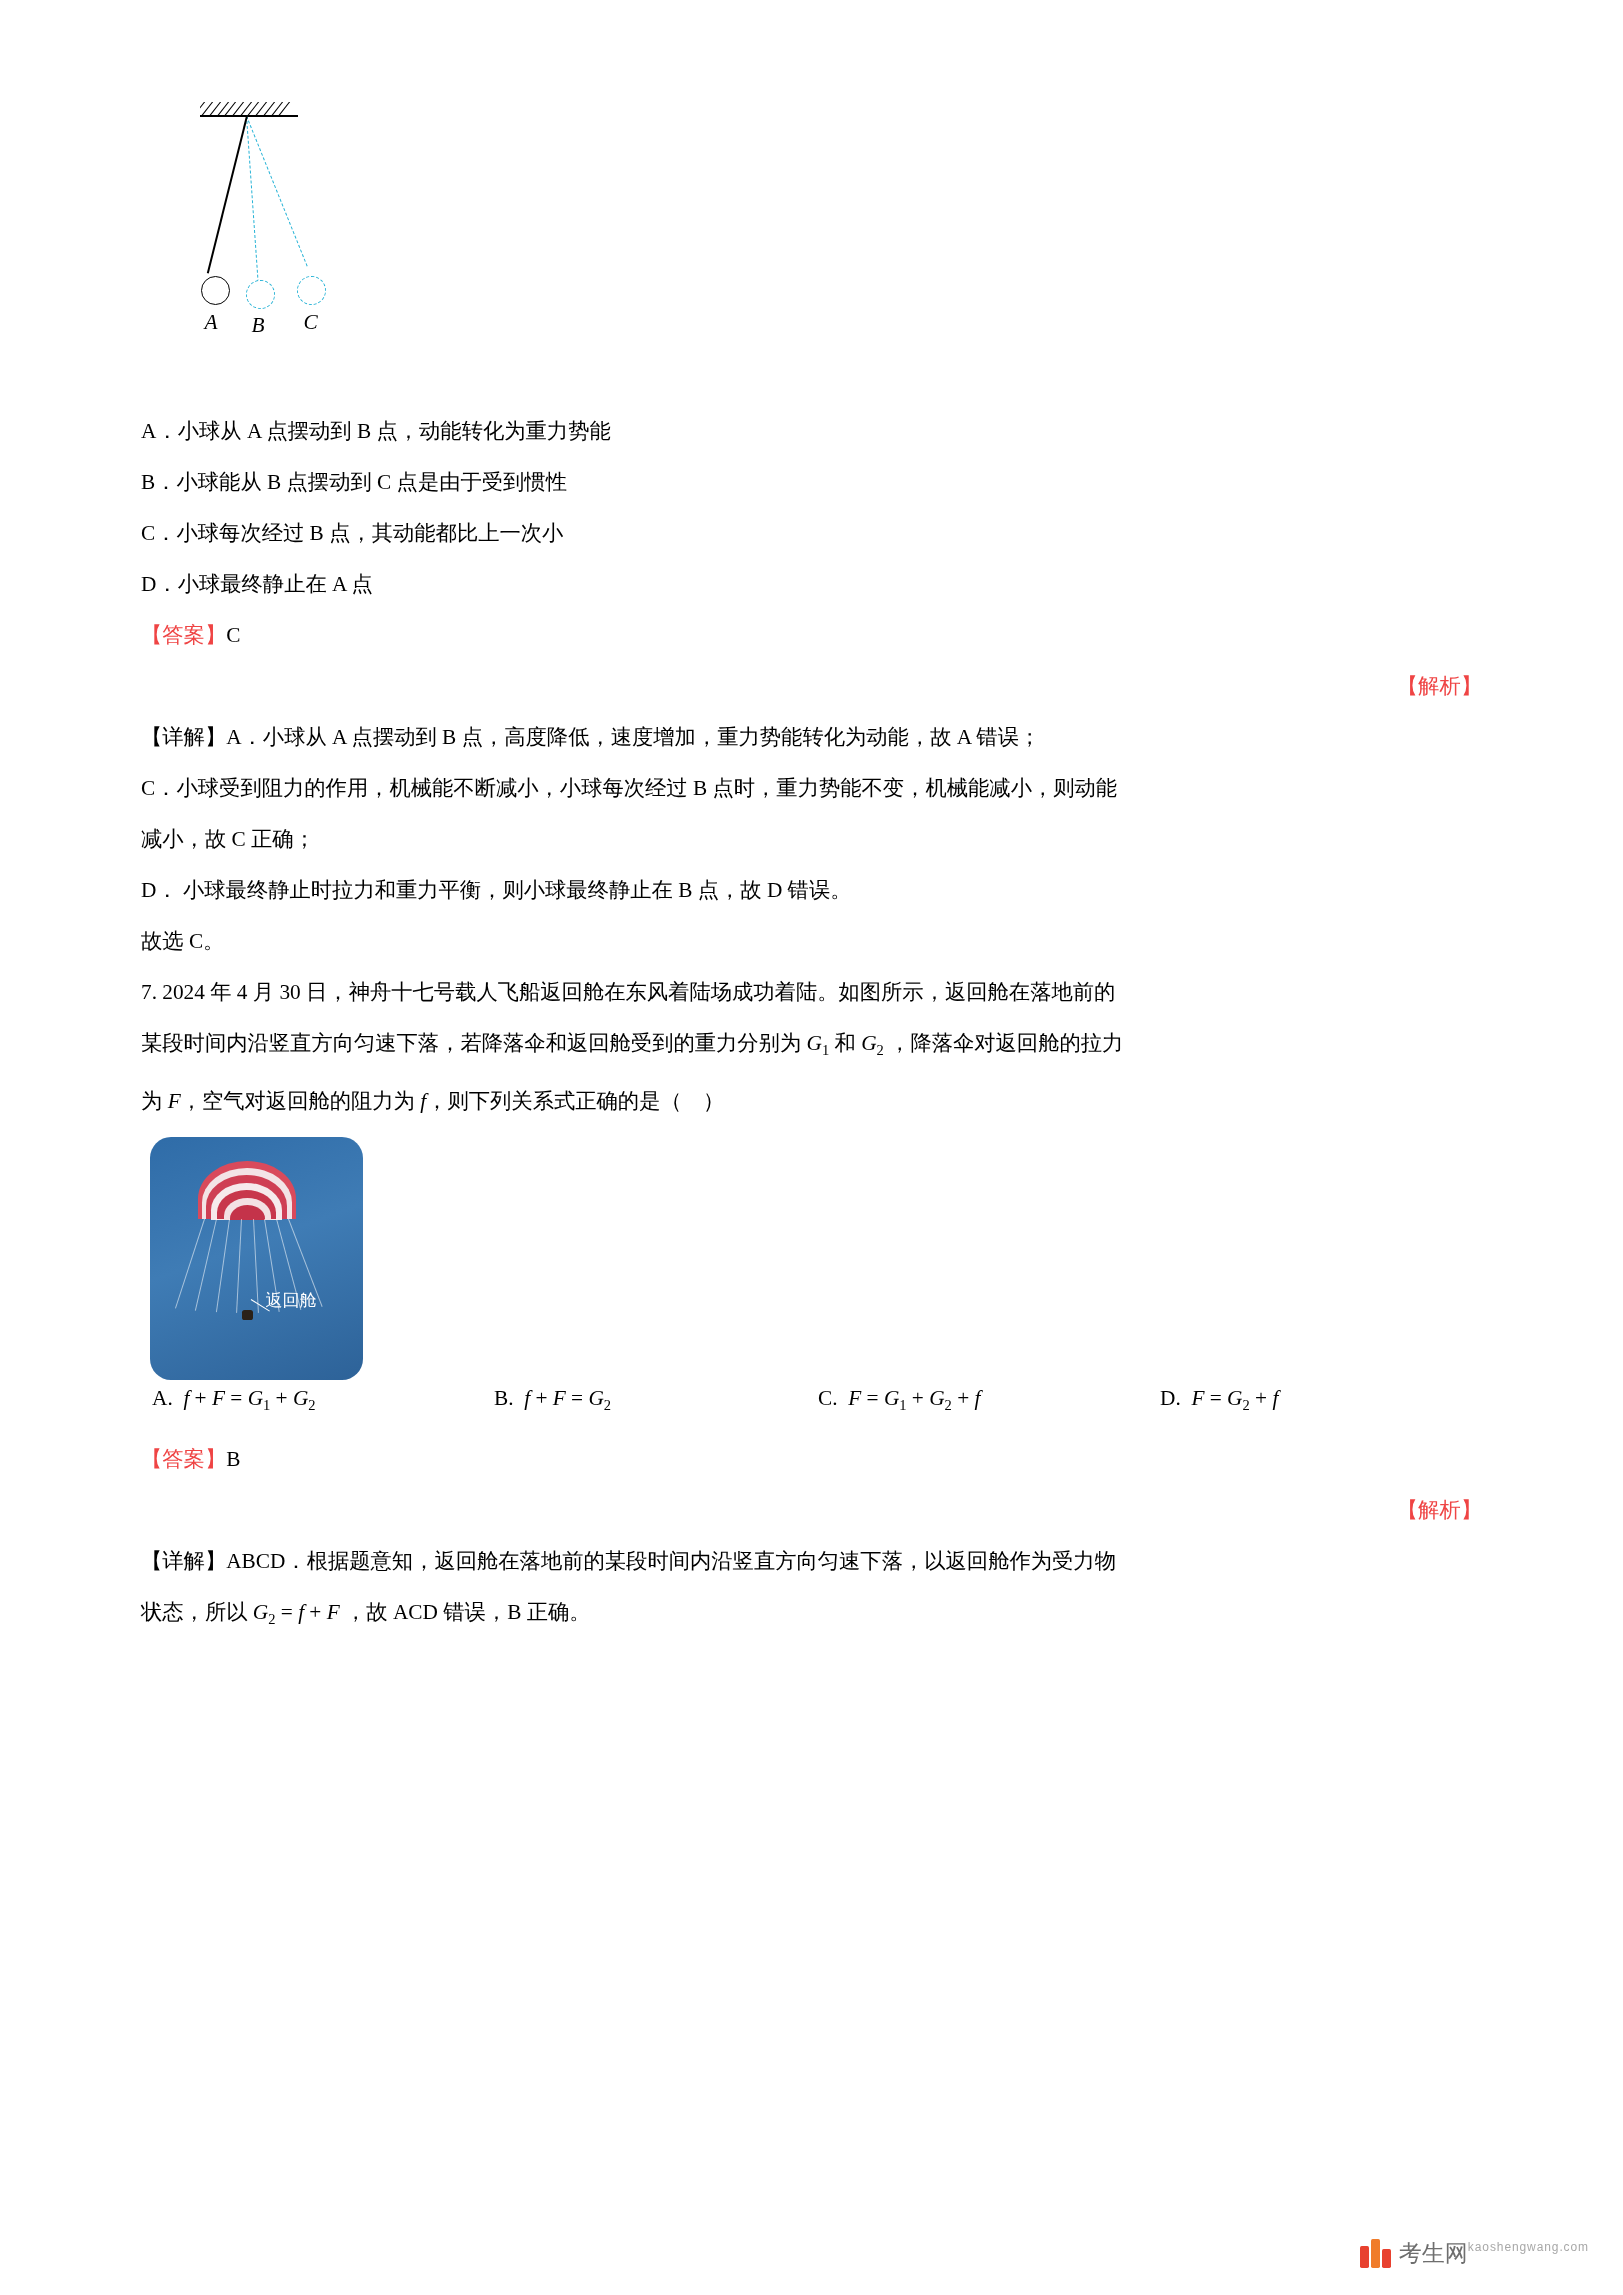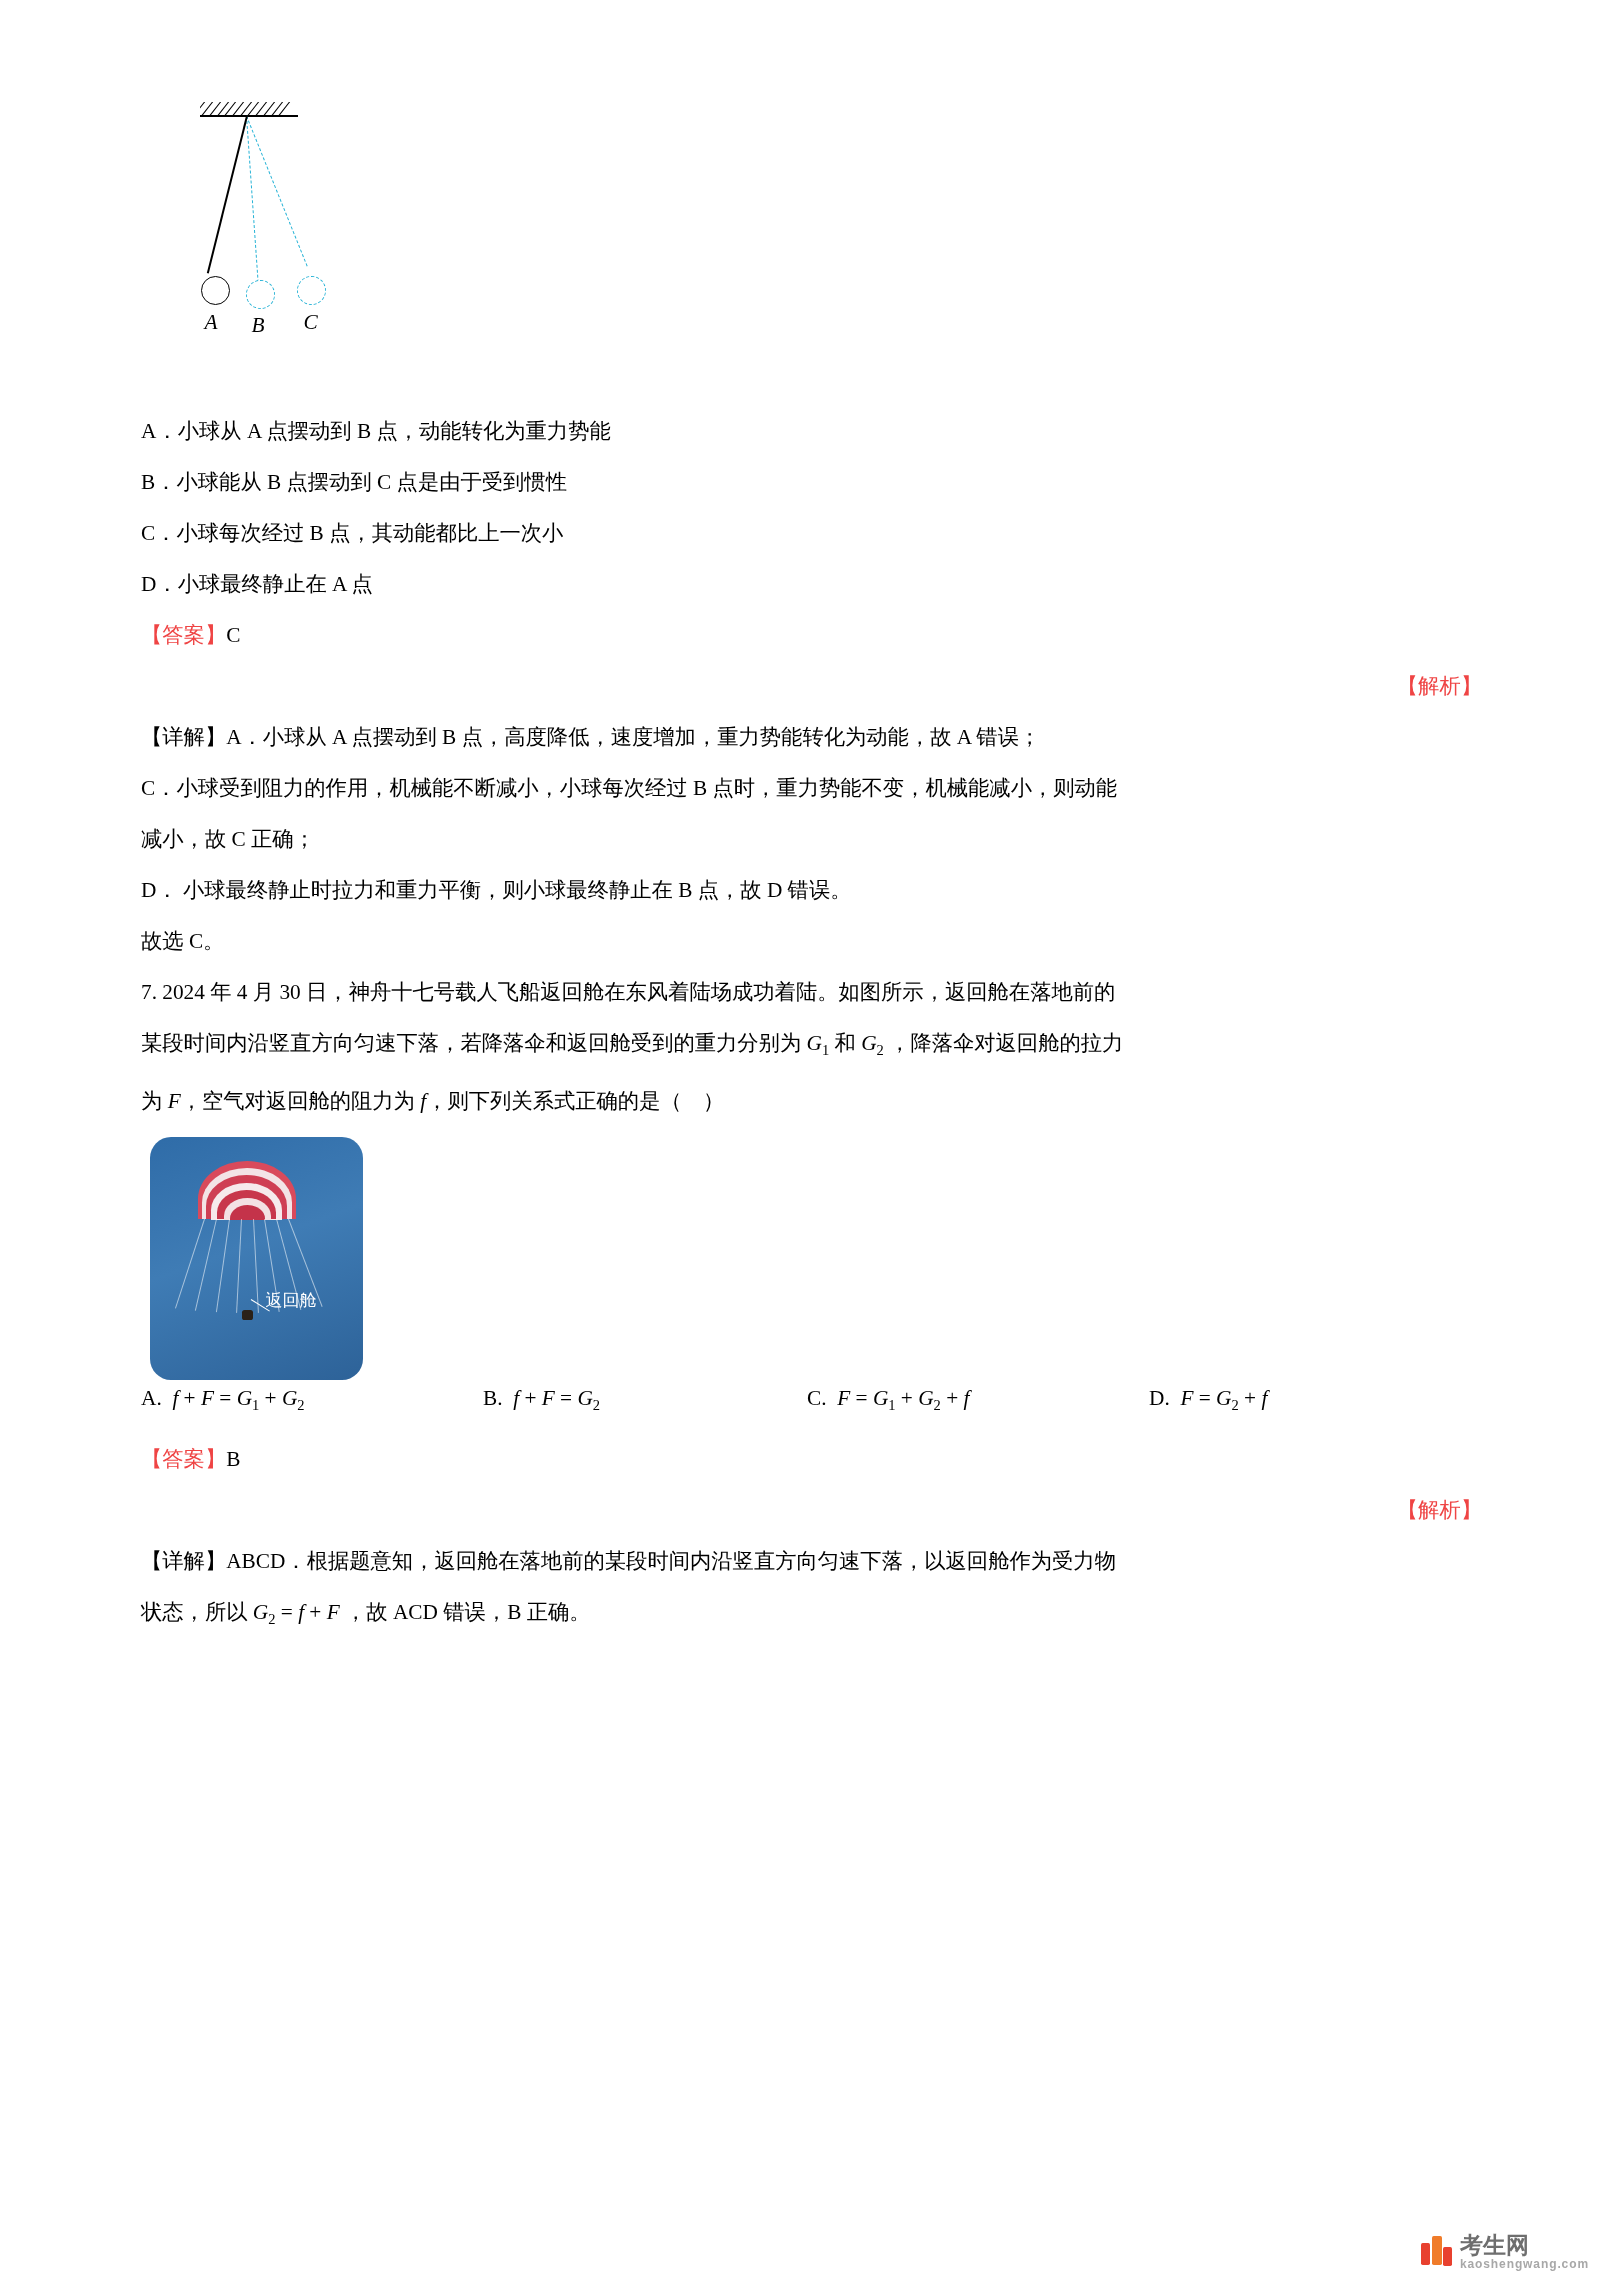--- a/index.html
+++ b/index.html
@@ -209,20 +209,21 @@
     transform: rotate(32deg);
     transform-origin: left center;
   }
 
   
   .opt-row {
     position: relative;
     font-size: 21.3px;
     height: 48px;
     margin-top: 5.1px;
+    margin-left: 11px;
   }
   .opt {
     position: absolute;
     white-space: nowrap;
     top: 0;
   }
   .opt .tag { font-style: normal; }
 
   
   .watermark {
@@ -241,23 +242,21 @@
   .wm-logo .b1, .wm-logo .b2, .wm-logo .b3 {
     position: absolute;
     background: #e8412f;
     border-radius: 1.7px;
   }
   .wm-logo .b1 { left: 1.7px; top: 8.5px; width: 9.4px; height: 22px; }
   .wm-logo .b2 { left: 13px; top: 1.7px; width: 9.4px; height: 29px; background:#f07c2a;}
   .wm-logo .b3 { left: 24px; top: 12px; width: 8.5px; height: 19px; }
   .wm-text {
     display: flex;
-    flex-direction: column;
     line-height: 1.1;
-    font-weight: bold;
   }
   .wm-main {
     font-size: 23px;
     color: #6e6e6e;
     font-family: "Liberation Sans", sans-serif;
   }
   .wm-sub {
     font-size: 12px;
     color: #a8a8a8;
     letter-spacing: 0.9px;

